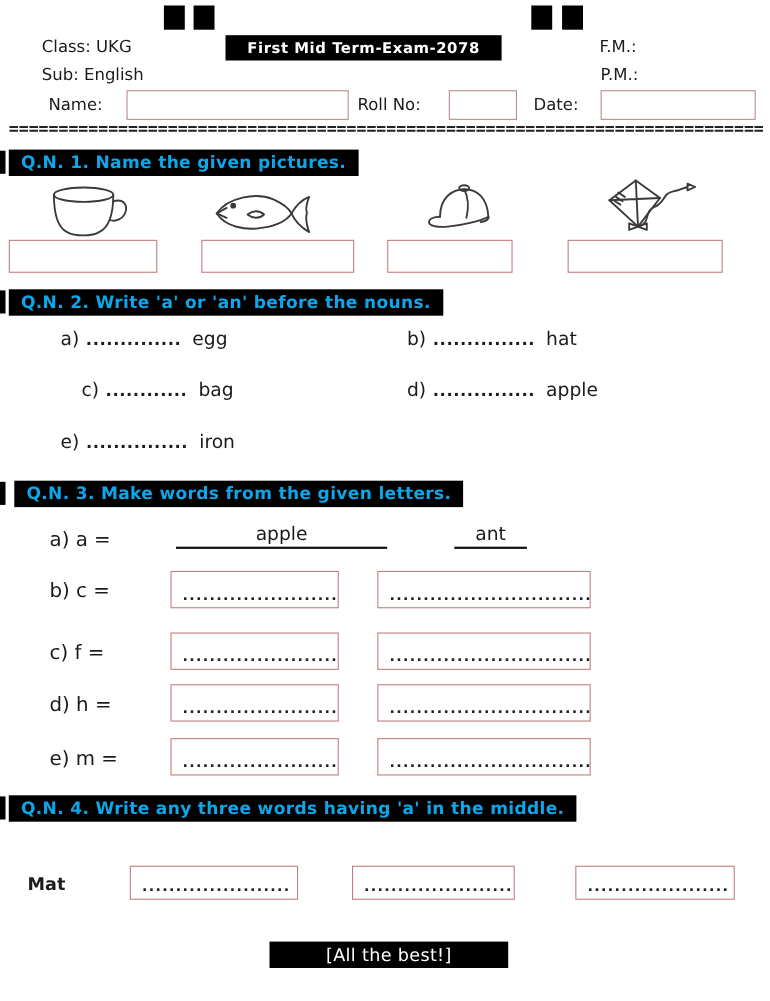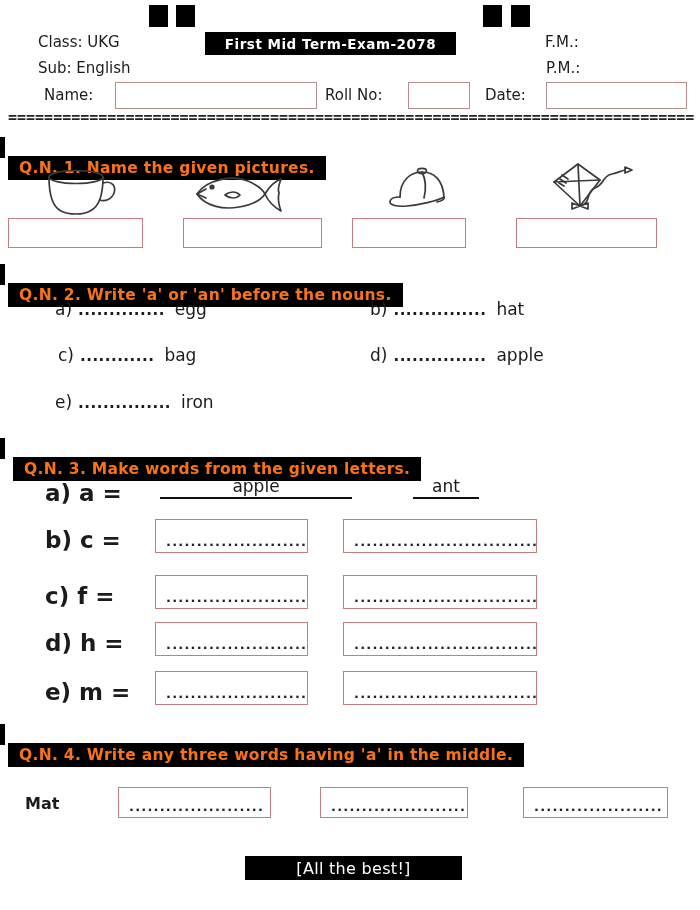--- a/index.html
+++ b/index.html
@@ -22,39 +22,39 @@
     position:absolute; height:27px; border:1.5px solid #b98c8c; background:#fff;
     font-family:"DejaVu Sans", sans-serif; font-size:15px; padding:0 6px; outline:none; border-radius:0;
   }
   .separator {
     position:absolute; left:8px; top:108px; width:686px; height:18px; overflow:hidden;
     font-family:"DejaVu Sans Mono", monospace; font-weight:bold; font-size:15px;
     letter-spacing:0; color:#222; white-space:nowrap; line-height:18px;
   }
   
   .qbar {
-    position:absolute; height:24px; background:#000; color:#f97316;
+    position:absolute; height:24px; background:#000; color:#0ea5e9;
     display:flex; align-items:center; padding:0 11px;
-    font-weight:bold; font-size:15.5px; letter-spacing:.3px; white-space:nowrap;margin-top:20px;
+    font-weight:bold; font-size:15.5px; letter-spacing:.3px; white-space:nowrap;
   }
   .edge-tick { position:absolute; left:0; width:5px; height:21px; background:#000; }
   
   .ansbox { position:absolute; border:1.5px solid #c27f7f; background:#fff; overflow:hidden; }
   .ansbox .dots {
     position:absolute; left:10px; bottom:3px; font-size:13px; letter-spacing:1.2px;
     font-weight:bold; color:#222; white-space:nowrap;
   }
   .icon { position:absolute; }
   .icon svg { display:block; }
   
   .q2item { position:absolute; font-size:17px; white-space:nowrap; }
   .q2item .dots { font-size:15px; letter-spacing:.5px; font-weight:bold; margin-left:6px; }
   .q2item .word { margin-left:10px; }
   
-  .q3label { position:absolute; font-size:23px; white-space:nowrap;font-weight:bold; }
+  .q3label { position:absolute; font-size:18px; white-space:nowrap; }
   .uline {
     position:absolute; border-bottom:2px solid #111; text-align:center;
     font-size:17px; padding-bottom:1px; white-space:nowrap;
   }
   
   .q4prompt { position:absolute; font-size:16px;font-weight:bold; }
   .footer-bar {
     position:absolute; left:245px; top:856px; width:217px; height:24px; background:#000;
     color:#fff; display:flex; align-items:center; justify-content:center;
     font-weight:normal; font-size:16px; letter-spacing:.3px;
@@ -136,21 +136,21 @@
 
   <div class="edge-tick" style="top:264px"></div>
   <div class="qbar" style="left:8px;top:263px">Q.N. 2. Write 'a' or 'an' before the nouns.</div>
 
   <div class="q2item" style="left:55px;top:299px">
     <span>a)</span><span class="dots">..............</span><span class="word">egg</span>
   </div>
   <div class="q2item" style="left:370px;top:299px">
     <span>b)</span><span class="dots">...............</span><span class="word">hat</span>
   </div>
-  <div class="q2item" style="left:58px;top:345px">
+  <div class="q2item" style="left:74px;top:345px">
     <span>c)</span><span class="dots">............</span><span class="word">bag</span>
   </div>
   <div class="q2item" style="left:370px;top:345px">
     <span>d)</span><span class="dots">...............</span><span class="word">apple</span>
   </div>
   <div class="q2item" style="left:55px;top:392px">
     <span>e)</span><span class="dots">...............</span><span class="word">iron</span>
   </div>
 
   <div class="edge-tick" style="top:438px"></div>

